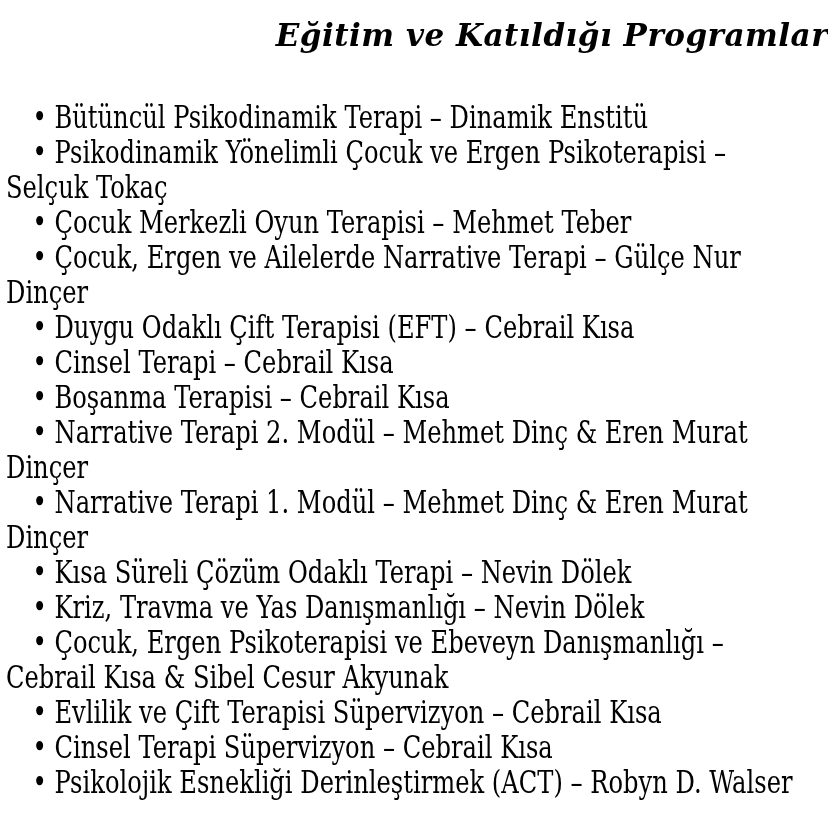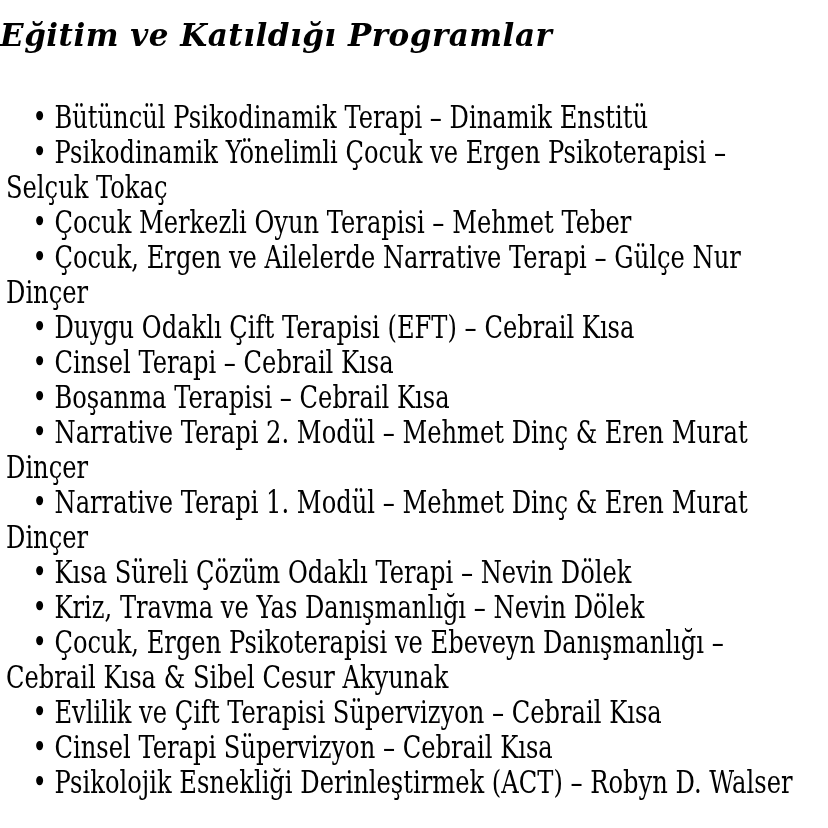--- a/index.html
+++ b/index.html
@@ -14,21 +14,21 @@
     background: #ffffff;
     overflow: hidden;
     color: #000000;
   }
   .title {
     font-family: "DejaVu Serif", serif;
     font-style: italic;
     font-weight: bold;
     font-size: 31px;
     line-height: 38px;
-    text-align: left;
+    text-align: right;
     margin: 16px 0 0 0;
     letter-spacing: 0.5px;
     color: #000000;
   }
   
   .list {
     margin: 46px 0 0 6px;
     width: 1062px;               
     transform: scaleX(0.78);
     transform-origin: 0 0;

